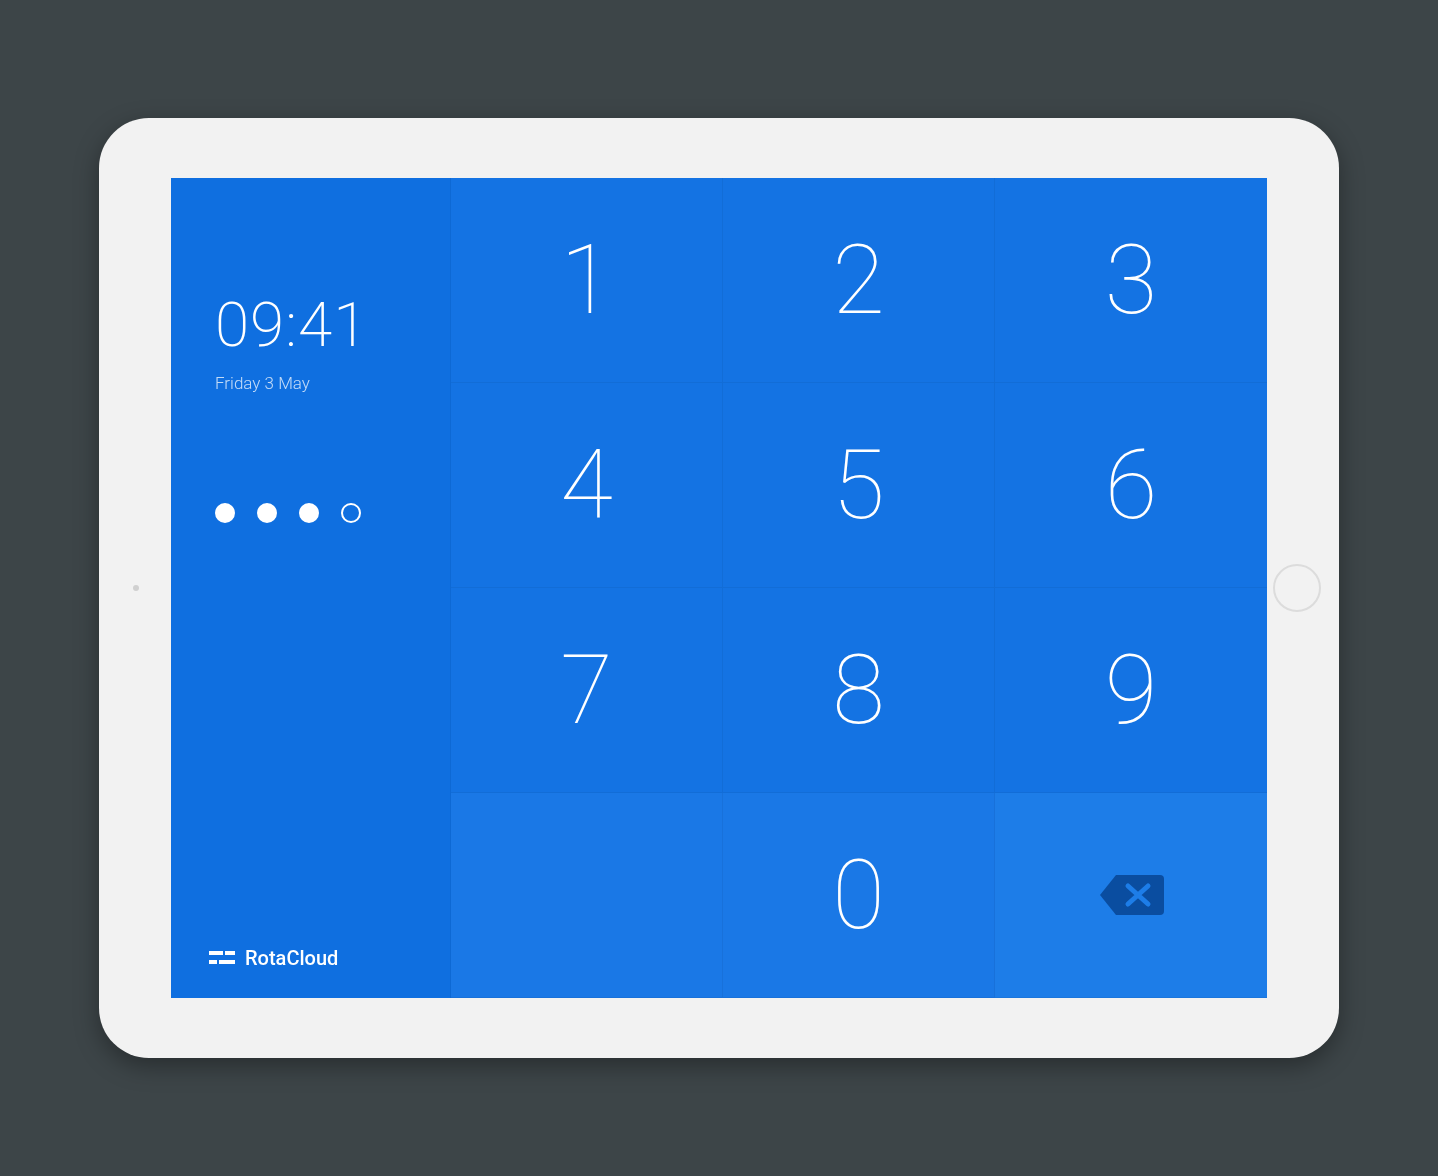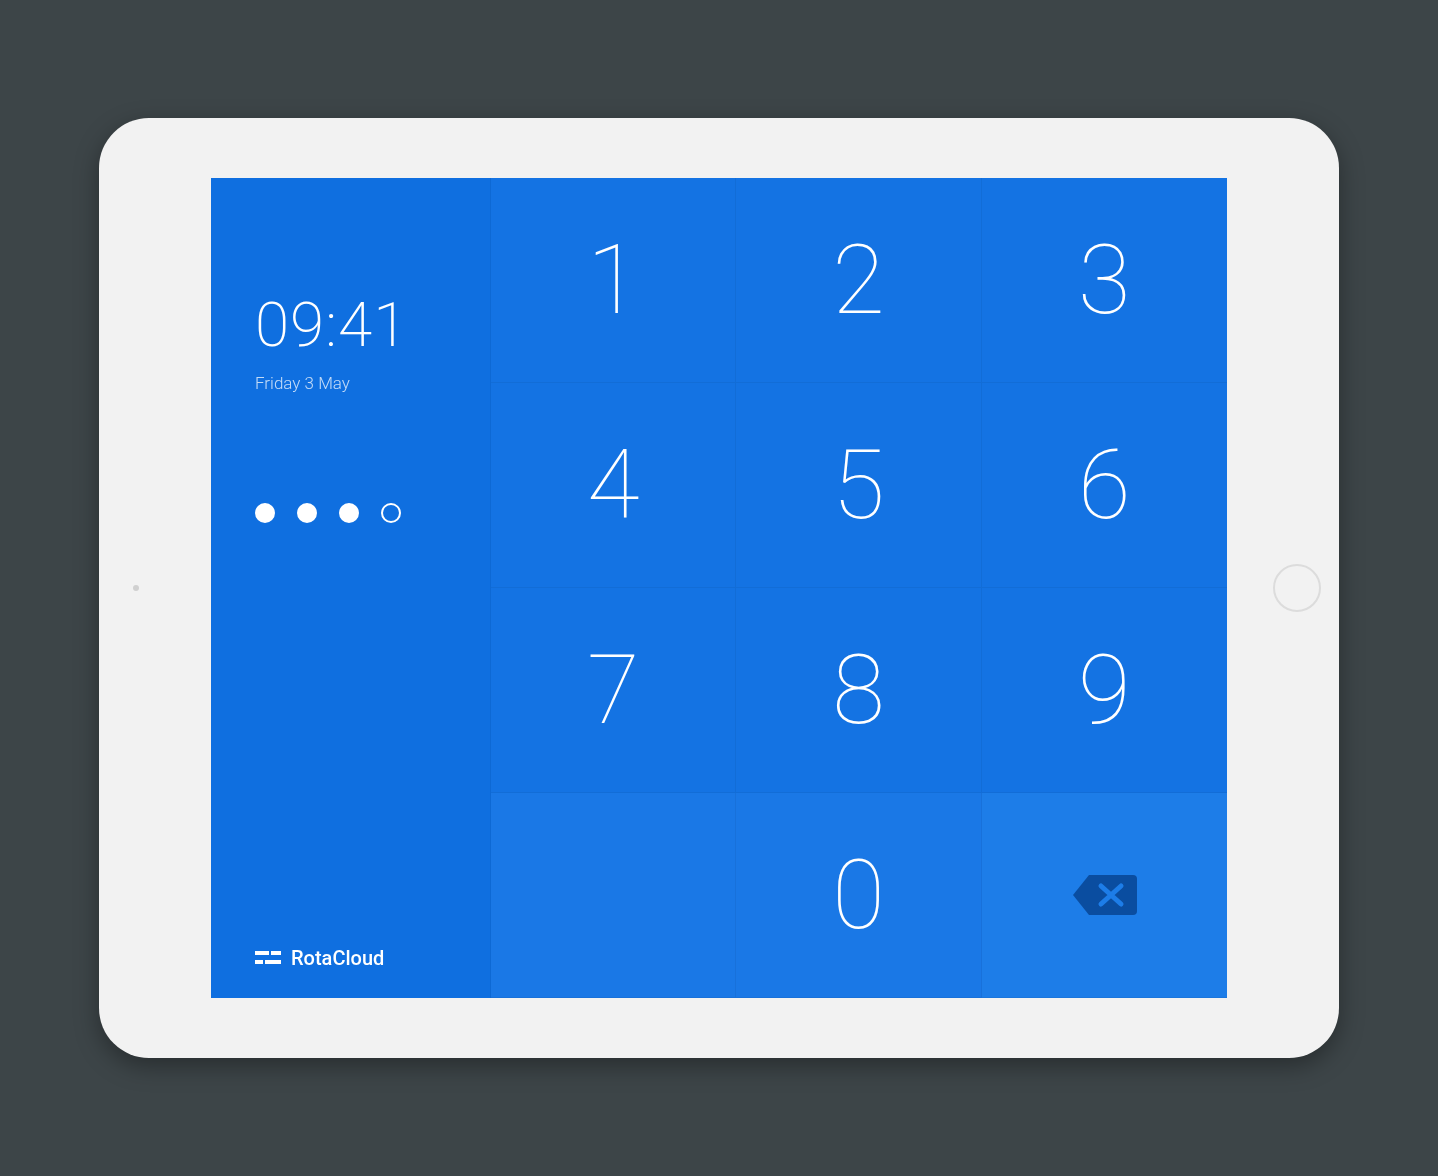--- a/index.html
+++ b/index.html
@@ -43,21 +43,21 @@
     transform: translateY(-50%);
     width: 48px;
     height: 48px;
     border-radius: 50%;
     background: #f2f2f2;
     border: 2px solid #dcdcdc;
   }
 
   
   .screen {
-    width: 1016px;
+    width: 1096px;
     height: 820px;
     background: #0f6fe0;
     display: flex;
     overflow: hidden;
   }
 
   .sidebar {
     width: 280px;
     height: 100%;
     background: #0f6fe0;
@@ -93,21 +93,21 @@
     width: 20px;
     height: 20px;
     border-radius: 50%;
     border: 2px solid #ffffff;
   }
   .pin-dot.filled { background: #ffffff; }
 
   .brand {
     position: absolute;
     bottom: 28px;
-    left: 44px;
+    left: 38px;
     display: flex;
     align-items: center;
     gap: 10px;
     color: #ffffff;
     font-size: 20px;
     font-weight: 500;
   }
   .brand svg { display: block; }
 
   .keypad {

